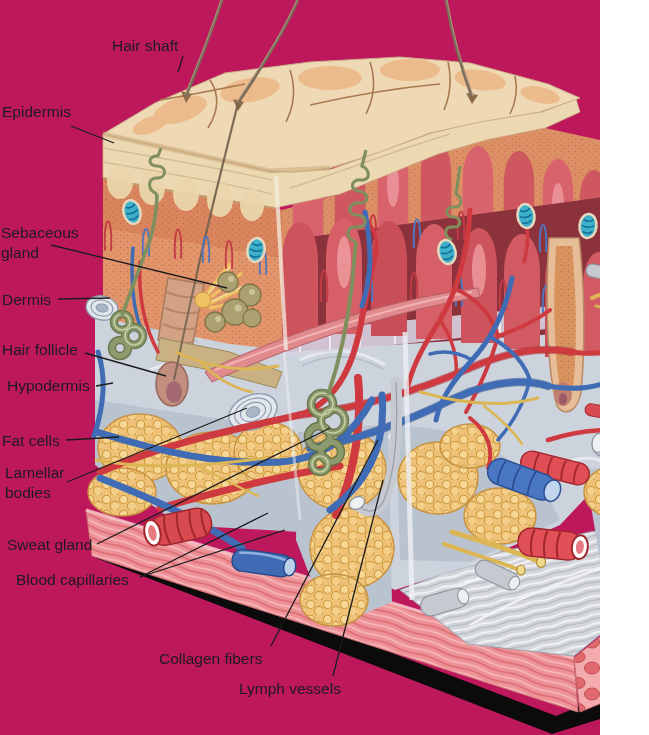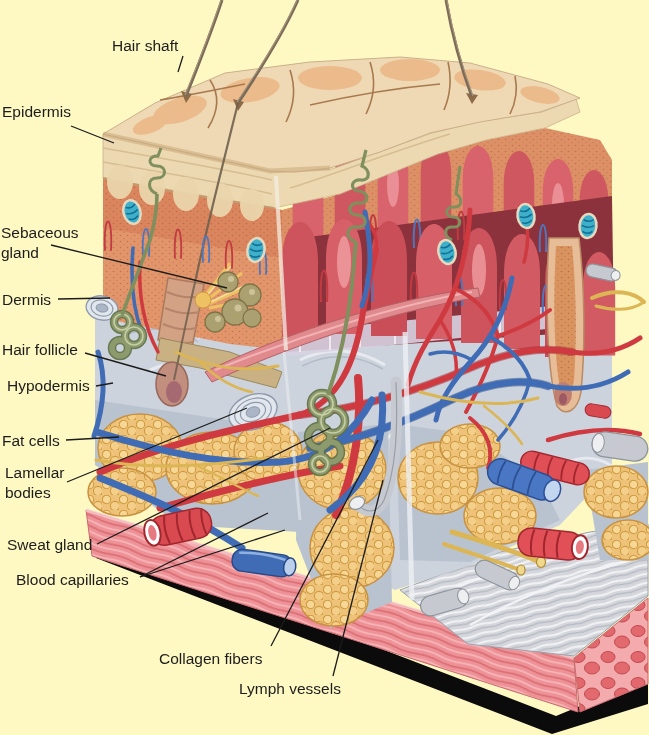--- a/index.html
+++ b/index.html
@@ -1,16 +1,16 @@
 <!DOCTYPE html>
 <html><head>
 <meta charset="utf-8">
 <style>
   html,body{margin:0;padding:0;background:#ffffff;}
-  .stage{position:relative;width:649px;height:735px;background:#fef9c3;overflow:hidden;
+  .stage{position:relative;width:600px;height:735px;background:#be185d;overflow:hidden;
          font-family:"Liberation Sans", sans-serif;}
   svg{display:block;}
   .lbl{font-family:"Liberation Sans", sans-serif;font-size:15.5px;fill:#1c1c1c;}
   .leader{stroke:#1c1c1c;stroke-width:1.3;fill:none;}
 </style>
 </head>
 <body>
 
 <div class="stage">
 <svg width="649" height="735" viewBox="0 0 649 735" xmlns="http://www.w3.org/2000/svg">

